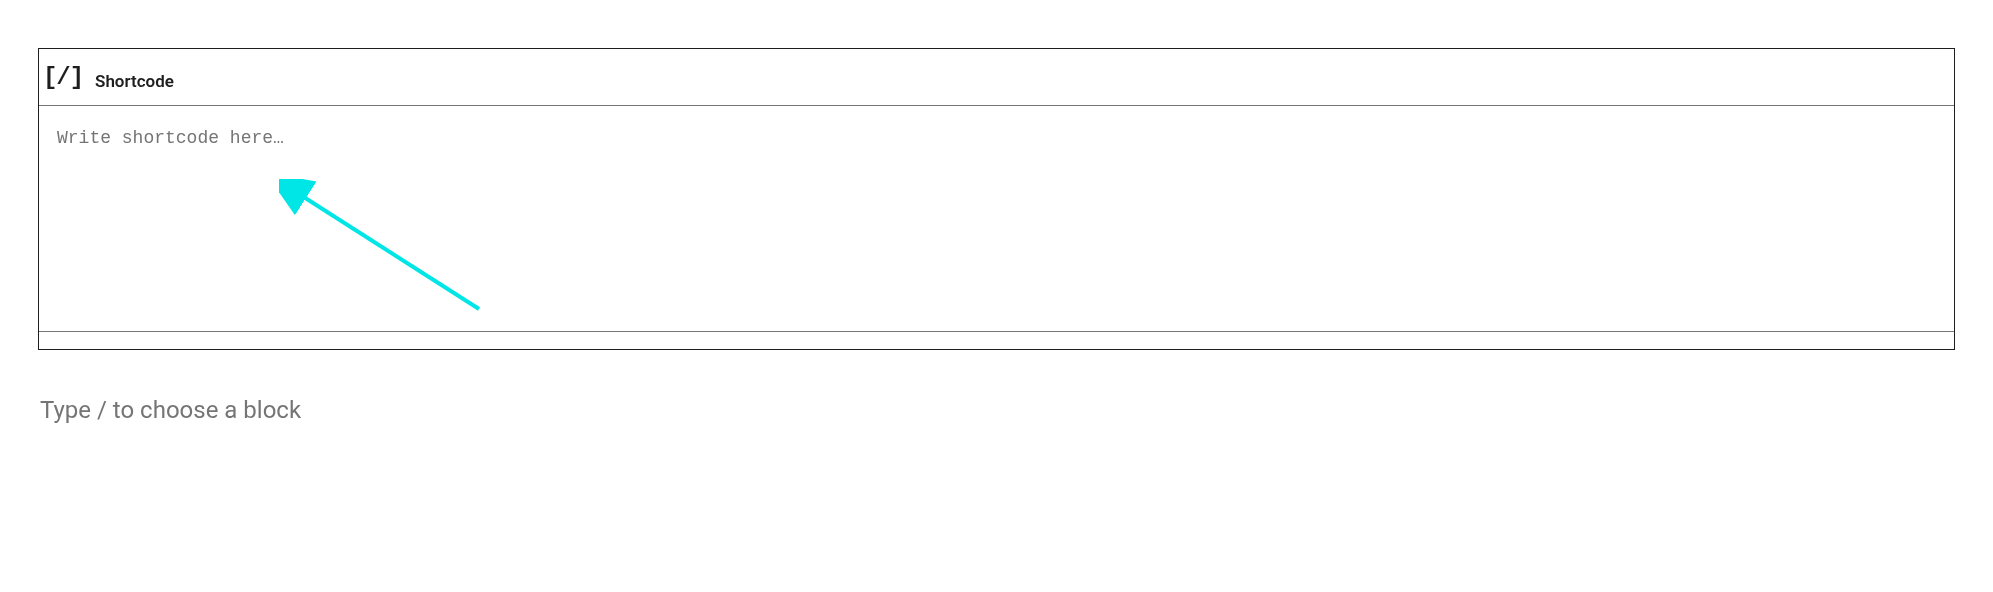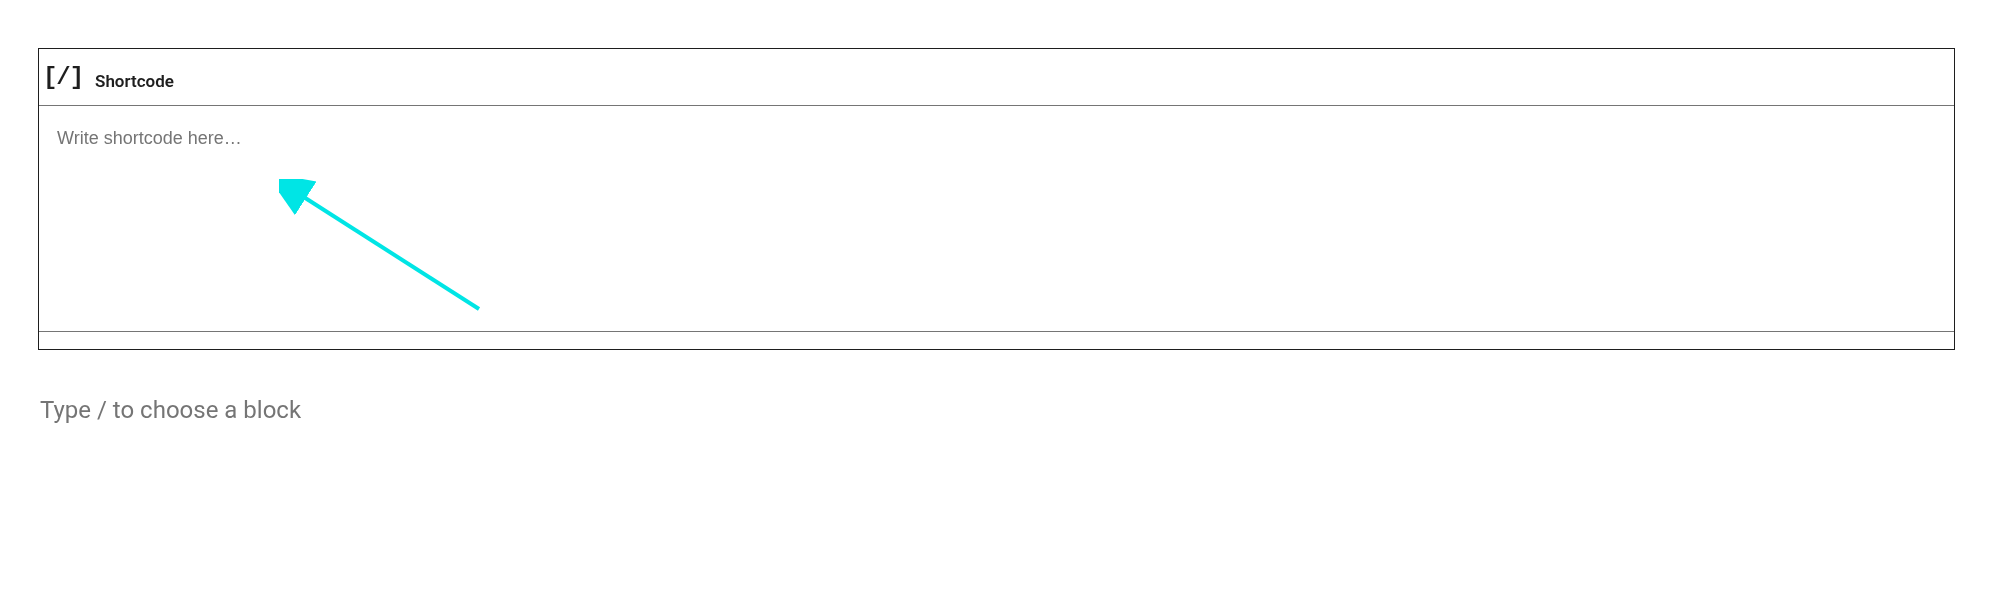--- a/index.html
+++ b/index.html
@@ -50,21 +50,21 @@
     
     .block-body {
       padding: 22px 18px;
       min-height: 225px;
     }
     
     .shortcode-input {
       width: 100%;
       border: none;
       outline: none;
-      font-family: Liberation Sans, sans-serif;
+      font-family: Liberation Mono, monospace;
       font-size: 18px;
       color: #1e1e1e;
       background: transparent;
     }
     
     .shortcode-input::placeholder {
       color: #757575;
     }
     
     .block-footer {

